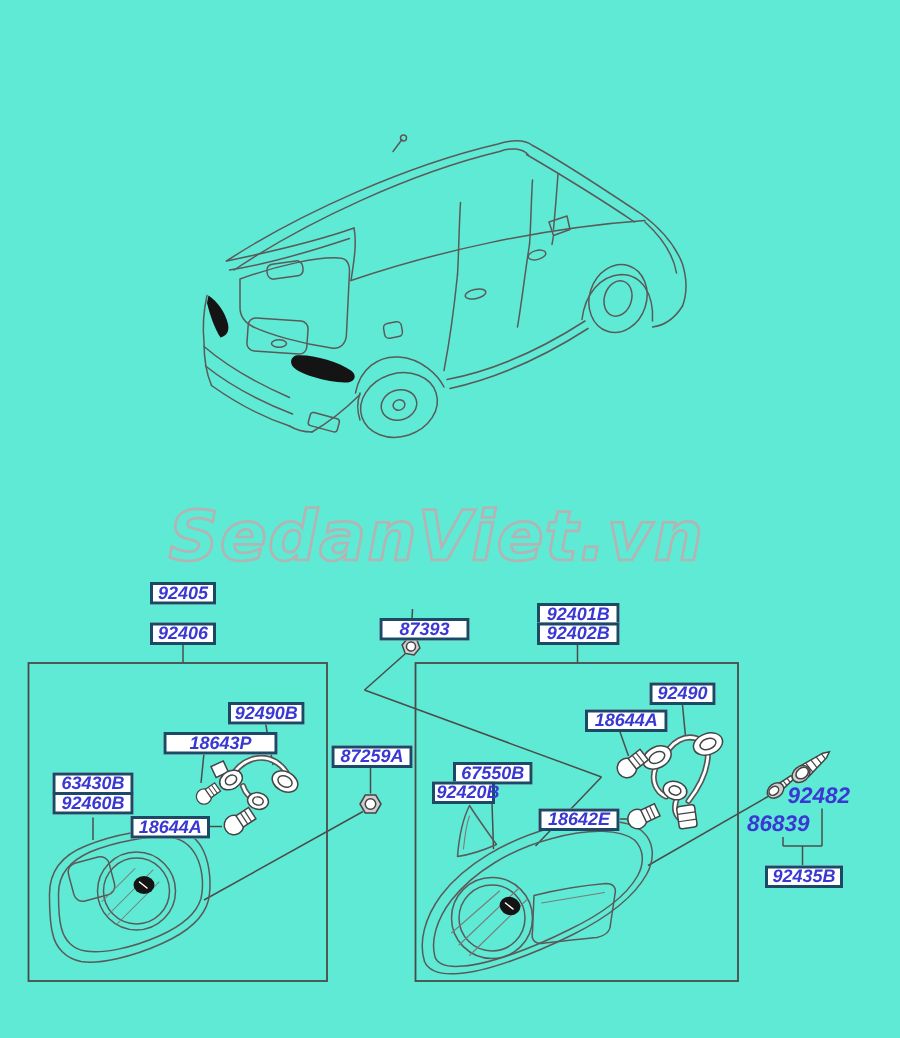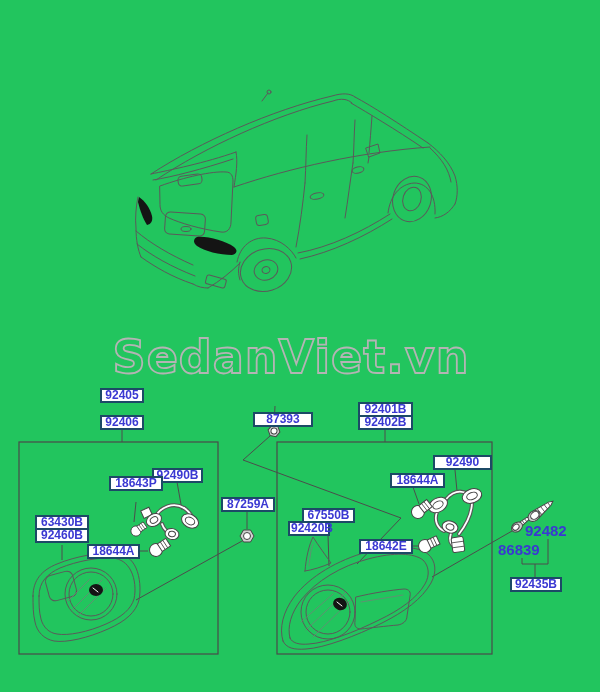--- a/index.html
+++ b/index.html
@@ -1,18 +1,19 @@
 <!DOCTYPE html>
 <html style="--label-text: #3a38d2; --label-border: #1c4a66; --label-bg: #ffffff; --line: #4c4c4c; --art-line: #5a5a5a; --lamp-fill: #141414; --watermark: #b4b4b4;"><head>
 <meta charset="utf-8">
 <style>
   html,body{margin:0;padding:0;background:#fff;}
   .stage{
-    position:relative;width:600px;height:692px;background:#22c55e;overflow:hidden;
+    position:relative;width:600px;height:692px;background:#5eead4;overflow:hidden;
     font-family:"Liberation Sans",sans-serif;
+    font-style:italic;
   }
   .stage svg{position:absolute;left:0;top:0;}
   .lbl{
     position:absolute;z-index:5;color:var(--label-text,#3a38d2);
     font-weight:700;font-size:12px;line-height:11px;text-align:center;
     white-space:nowrap;box-sizing:border-box;cursor:pointer;
   }
   .boxed{
     border:2px solid var(--label-border,#1c4a66);
     background:var(--label-bg,#ffffff);
@@ -249,28 +250,28 @@
 
   <div class="lbl boxed" style="left:100px;top:388px;width:44px">92405</div>
   <div class="lbl boxed" style="left:100px;top:415px;width:44px">92406</div>
 
   <div class="lbl boxed" style="left:253px;top:412px;width:60px">87393</div>
 
   <div class="lbl boxed" style="left:358px;top:402px;width:55px">92401B</div>
   <div class="lbl boxed" style="left:358px;top:415px;width:55px">92402B</div>
 
   <div class="lbl boxed" style="left:152px;top:468px;width:51px">92490B</div>
-  <div class="lbl boxed" style="left:109px;top:476px;width:54px">18643P</div>
+  <div class="lbl boxed" style="left:109px;top:488px;width:76px">18643P</div>
   <div class="lbl boxed" style="left:221px;top:497px;width:54px">87259A</div>
 
   <div class="lbl boxed" style="left:35px;top:515px;width:54px">63430B</div>
   <div class="lbl boxed" style="left:35px;top:528px;width:54px">92460B</div>
   <div class="lbl boxed" style="left:87px;top:544px;width:53px">18644A</div>
 
-  <div class="lbl boxed" style="left:433px;top:455px;width:59px">92490</div>
+  <div class="lbl boxed" style="left:433px;top:455px;width:44px">92490</div>
   <div class="lbl boxed" style="left:390px;top:473px;width:55px">18644A</div>
 
   <div class="lbl boxed" style="left:302px;top:508px;width:53px">67550B</div>
   <div class="lbl boxed" style="left:288px;top:521px;width:42px">92420B</div>
   <div class="lbl boxed" style="left:359px;top:539px;width:54px">18642E</div>
 
   <div class="lbl plain" style="left:525px;top:524px;width:40px">92482</div>
   <div class="lbl plain" style="left:498px;top:543px;width:40px">86839</div>
   <div class="lbl boxed" style="left:510px;top:577px;width:52px">92435B</div>
 

